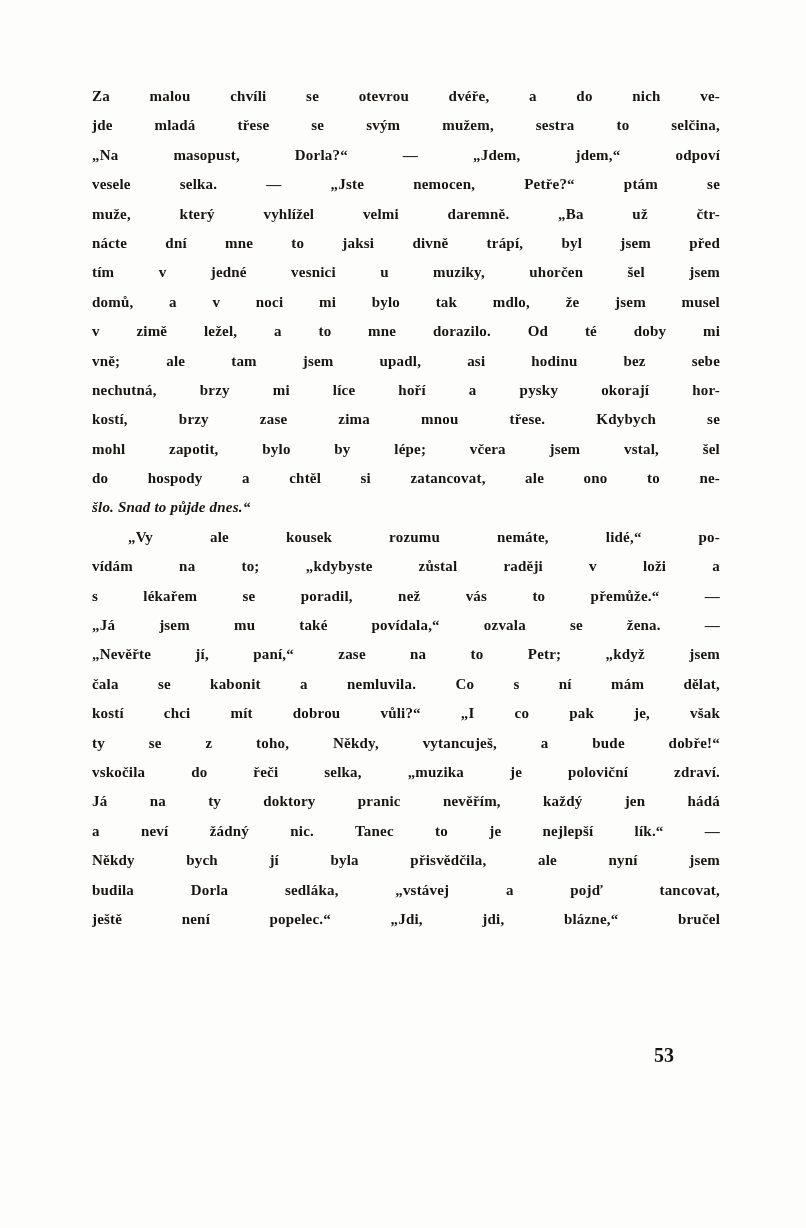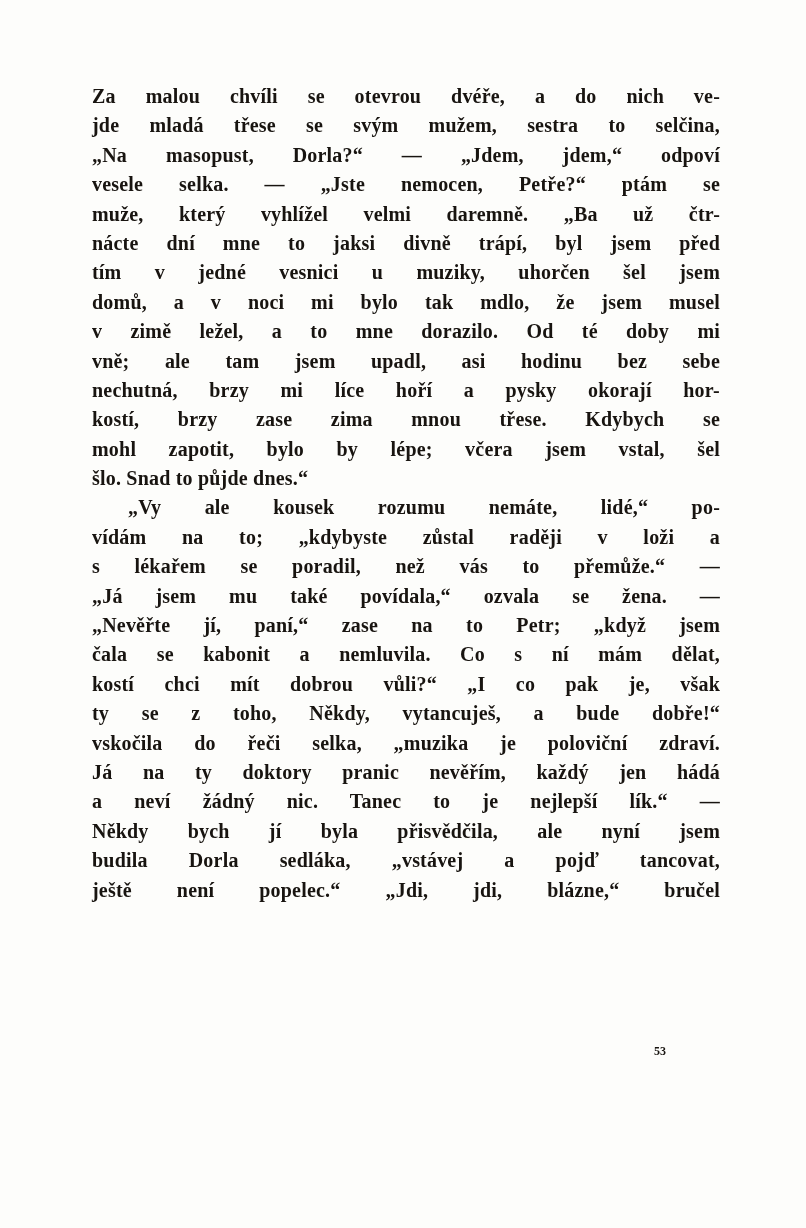--- a/index.html
+++ b/index.html
@@ -18,45 +18,46 @@
     height: 1228px;
     background: #fdfdfb;
   }
   .text-block {
     position: absolute;
     left: 92px;
     top: 82px;
     width: 628px;
     font-family: "Liberation Serif", "DejaVu Serif", serif;
     font-weight: bold;
-    font-size: 20px;
+    font-size: 15px;
     line-height: 29.4px;
     color: #181410;
     letter-spacing: 0.2px;
   }
   .line {
     height: 29.4px;
     text-align: justify;
     text-align-last: justify;
     overflow: visible;
   }
   .line.para-end {
     text-align: center;
     text-align-last: left;
+    font-style: italic;
   }
   .line.indent {
     text-indent: 36px;
   }
   .page-number {
     position: absolute;
     top: 1044px;
     left: 654px;
     font-family: "Liberation Serif", "DejaVu Serif", serif;
     font-weight: bold;
-    font-size: 12px;
+    font-size: 20px;
     color: #181410;
   }
 </style>
 </head>
 <body>
 
 <div class="page">
   <div class="text-block">
     <div class="line">Za malou chvíli se otevrou dvéře, a do nich ve-</div>
     <div class="line">jde mladá třese se svým mužem, sestra to selčina,</div>
@@ -64,20 +65,21 @@
     <div class="line">vesele selka. — „Jste nemocen, Petře?“ ptám se</div>
     <div class="line">muže, který vyhlížel velmi daremně. „Ba už čtr-</div>
     <div class="line">nácte dní mne to jaksi divně trápí, byl jsem před</div>
     <div class="line">tím v jedné vesnici u muziky, uhorčen šel jsem</div>
     <div class="line">domů, a v noci mi bylo tak mdlo, že jsem musel</div>
     <div class="line">v zimě ležel, a to mne dorazilo. Od té doby mi</div>
     <div class="line">vně; ale tam jsem upadl, asi hodinu bez sebe</div>
     <div class="line">nechutná, brzy mi líce hoří a pysky okorají hor-</div>
     <div class="line">kostí, brzy zase zima mnou třese. Kdybych se</div>
     <div class="line">mohl zapotit, bylo by lépe; včera jsem vstal, šel</div>
+    <div class="line">do hospody a chtěl si zatancovat, ale ono to ne-</div>
     <div class="line para-end">šlo. Snad to půjde dnes.“</div>
     <div class="line indent">„Vy ale kousek rozumu nemáte, lidé,“ po-</div>
     <div class="line">vídám na to; „kdybyste zůstal raději v loži a</div>
     <div class="line">s lékařem se poradil, než vás to přemůže.“ —</div>
     <div class="line">„Já jsem mu také povídala,“ ozvala se žena. —</div>
     <div class="line">„Nevěřte jí, paní,“ zase na to Petr; „když jsem</div>
     <div class="line">čala se kabonit a nemluvila. Co s ní mám dělat,</div>
     <div class="line">kostí chci mít dobrou vůli?“ „I co pak je, však</div>
     <div class="line">ty se z toho, Někdy, vytancuješ, a bude dobře!“</div>
     <div class="line">vskočila do řeči selka, „muzika je poloviční zdraví.</div>

